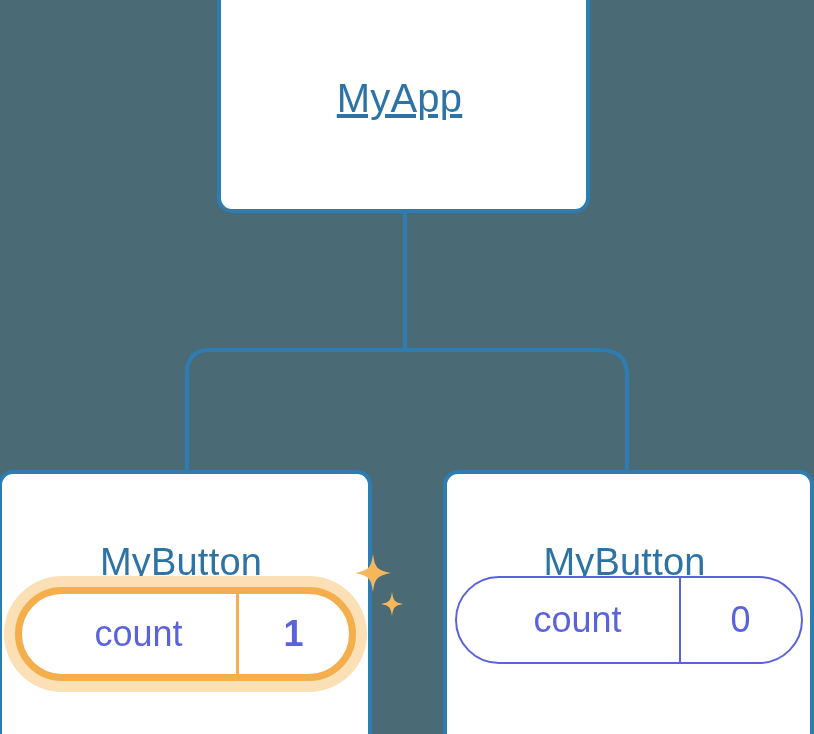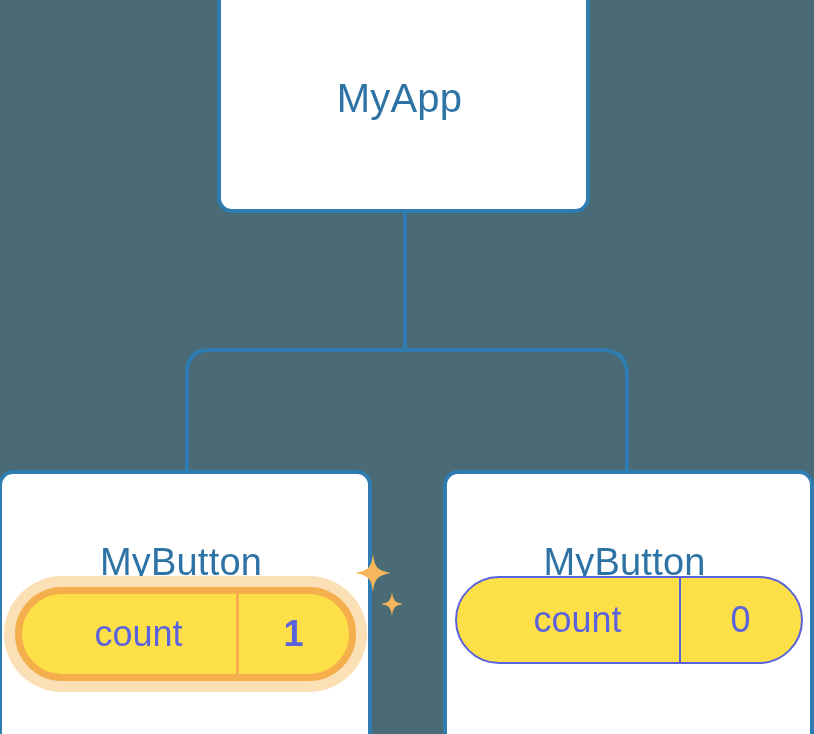--- a/index.html
+++ b/index.html
@@ -66,20 +66,21 @@
   .node-title {
     position: absolute;
     left: 0;
     right: 8px;
     text-align: center;
     color: #2e73a5;
     font-size: 38px;
     font-weight: 400;
     letter-spacing: 0.2px;
     white-space: nowrap;
+    text-decoration: underline;
   }
 
   .node-root .node-title {
     top: 88px;
     font-size: 40px;
   }
 
   .node-child-left .node-title,
   .node-child-right .node-title {
     top: 46px;
@@ -98,21 +99,21 @@
   }
 
   .pill {
     position: relative;
     box-sizing: border-box;
     display: flex;
     align-items: stretch;
     height: 88px;
     border: 2px solid #5b63dc;
     border-radius: 999px;
-    background: #fde047;
+    background: #ffffff;
   }
 
   .pill-key,
   .pill-val {
     display: flex;
     align-items: center;
     justify-content: center;
     color: #5b63dc;
     font-size: 36px;
     font-weight: 400;

